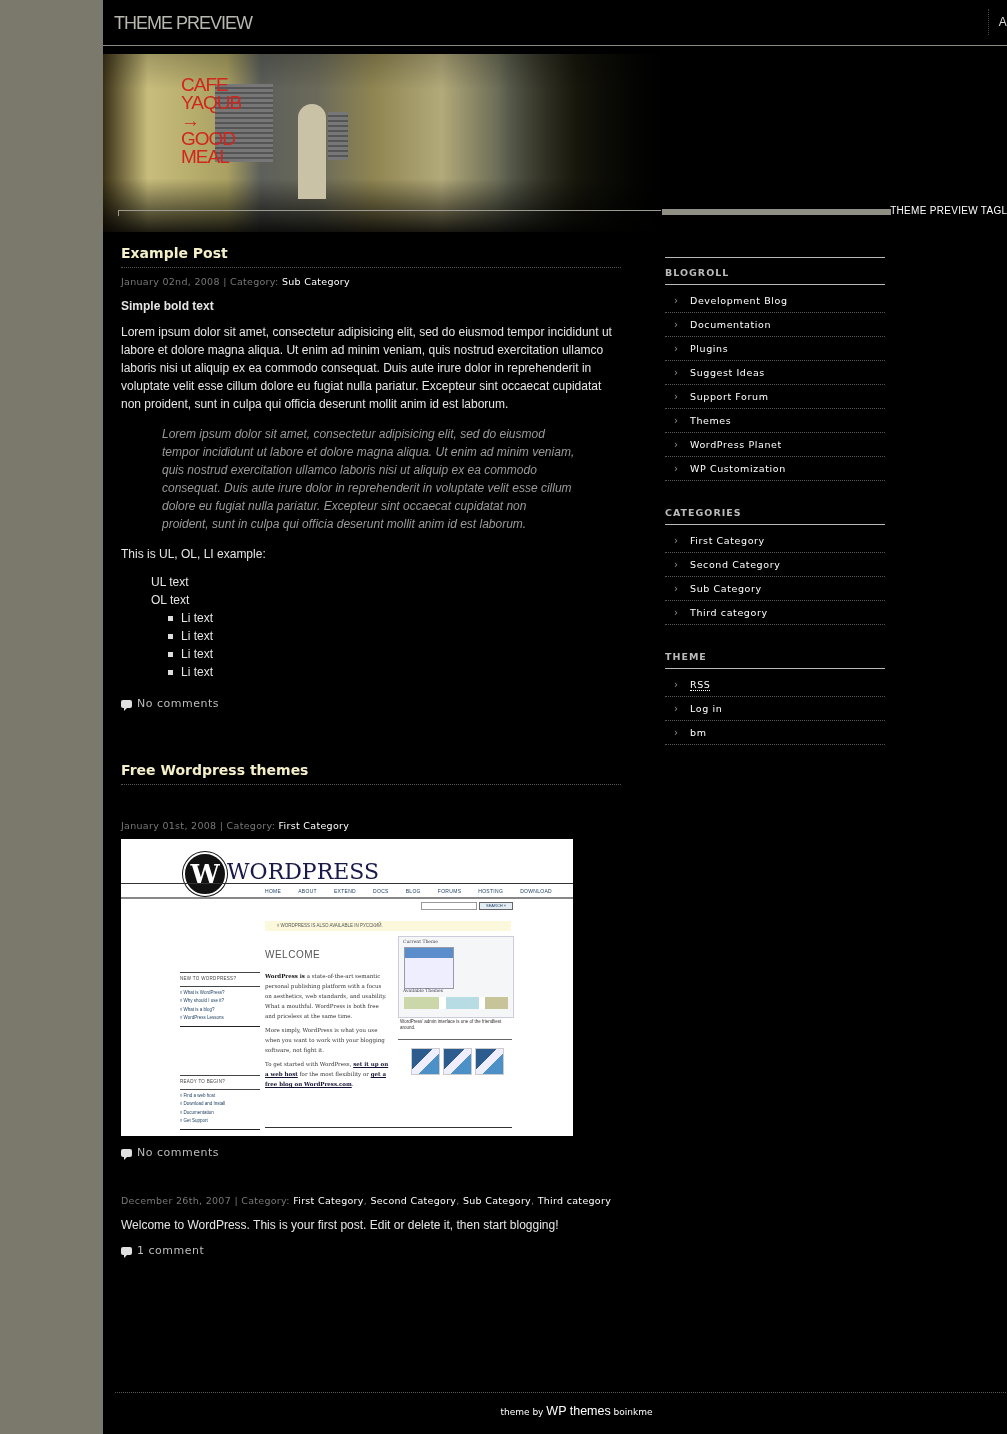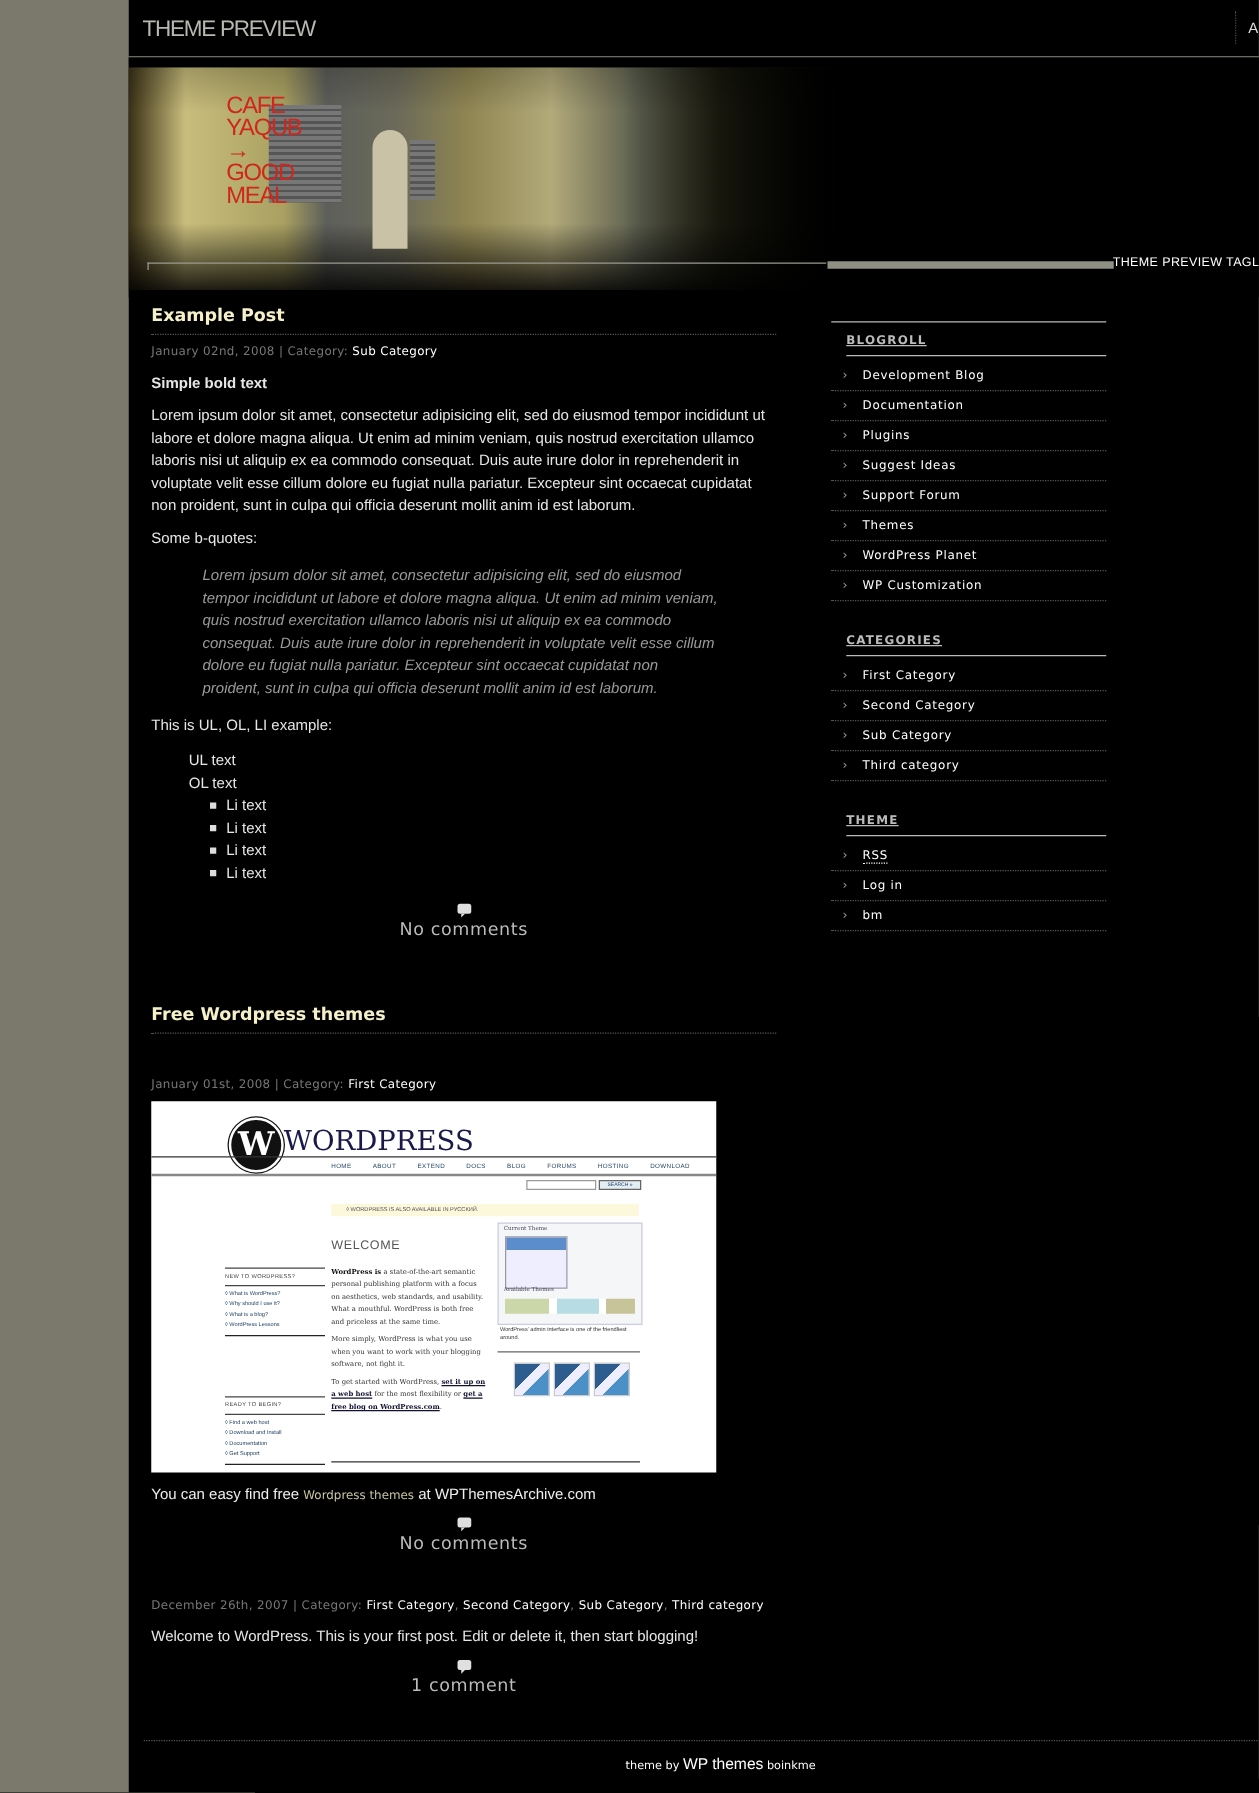--- a/index.html
+++ b/index.html
@@ -98,23 +98,22 @@
   .list-wrap { margin: 10px 0 12px 30px; font-size: 12px; line-height: 18px; }
   .ol-wrap { }
   .li-item { position: relative; padding-left: 30px; margin-left: 0; }
   .li-item::before {
     content: ""; position: absolute; left: 17px; top: 7px;
     width: 5px; height: 5px; background: #ddd;
   }
   .comments {
     display: flex; align-items: center; gap: 5px;
     font-family: "DejaVu Sans", sans-serif;
-    font-size: 14px; color: #bbb; letter-spacing: 0.5px;
+    font-size: 11px; color: #bbb; letter-spacing: 0.5px;
     text-decoration: none;
-    flex-direction: column;
   }
   .bubble {
     position: relative; width: 11px; height: 8px; background: #e0e0e0; border-radius: 2px;
   }
   .bubble::after {
     content: ""; position: absolute; left: 3px; bottom: -3px;
     border-left: 3px solid #e0e0e0; border-bottom: 3px solid transparent;
   }
   
   #wp-shot {
@@ -154,21 +153,21 @@
   .free-line { font-size: 12px; color: #eee; margin: 0 0 12px 0; }
   .free-line a { font-size: 9.5px; color: #c8c7a0; text-decoration: none; font-family: "DejaVu Sans", sans-serif; }
 
   
   #sidebar { position: absolute; left: 562px; top: 257px; width: 220px; }
   .widget { margin-bottom: 20px; }
   .widget-title {
     font-family: "DejaVu Sans", sans-serif;
     font-size: 9.5px; color: #bbb; letter-spacing: 1px;
     border-bottom: 1px solid #bbb;
-    padding: 0 0 6px 0; margin: 0 0 4px 12px; text-decoration: underline;
+    padding: 0 0 6px 0; margin: 0 0 4px 0;
   }
   .widget.first { border-top: 1px solid #bbb; padding-top: 9px; }
   .widget ul { list-style: none; margin: 0; padding: 0; }
   .widget li {
     display: flex; align-items: center;
     height: 23px; border-bottom: 1px dotted #555;
     font-family: "DejaVu Sans", sans-serif;
     font-size: 9.5px; letter-spacing: 0.6px; color: #fff;
   }
   .widget li .chev { width: 25px; color: #999; font-size: 10px; padding-left: 9px; box-sizing: border-box; }
@@ -219,21 +218,20 @@
     <div class="post">
       <a class="post-title" href="#">Example Post</a>
       <div class="post-meta">
         <span>January 02nd, 2008</span>
         <span>| Category:</span>
         <a href="#">Sub Category</a>
       </div>
       <div class="post-body">
         <p class="bold-line">Simple bold text</p>
         <p>Lorem ipsum dolor sit amet, consectetur adipisicing elit, sed do eiusmod tempor incididunt ut labore et dolore magna aliqua. Ut enim ad minim veniam, quis nostrud exercitation ullamco laboris nisi ut aliquip ex ea commodo consequat. Duis aute irure dolor in reprehenderit in voluptate velit esse cillum dolore eu fugiat nulla pariatur. Excepteur sint occaecat cupidatat non proident, sunt in culpa qui officia deserunt mollit anim id est laborum.</p>
-        <p>Some b-quotes:</p>
         <blockquote>Lorem ipsum dolor sit amet, consectetur adipisicing elit, sed do eiusmod tempor incididunt ut labore et dolore magna aliqua. Ut enim ad minim veniam, quis nostrud exercitation ullamco laboris nisi ut aliquip ex ea commodo consequat. Duis aute irure dolor in reprehenderit in voluptate velit esse cillum dolore eu fugiat nulla pariatur. Excepteur sint occaecat cupidatat non proident, sunt in culpa qui officia deserunt mollit anim id est laborum.</blockquote>
         <p>This is UL, OL, LI example:</p>
         <div class="list-wrap">
           <div>UL text</div>
           <div class="ol-wrap">
             <div>OL text</div>
           </div>
           <div class="li-item">Li text</div>
           <div class="li-item">Li text</div>
           <div class="li-item">Li text</div>
@@ -308,25 +306,20 @@
         <div class="wp-cap">WordPress' admin interface is one of the friendliest around.</div>
         <div class="wp-hr3"></div>
         <div class="wp-thumbs">
           <span></span>
           <span></span>
           <span></span>
         </div>
         <div class="wp-hr4"></div>
       </div>
 
-      <p class="free-line">
-        <span>You can easy find free</span>
-        <a href="#">Wordpress themes</a>
-        <span>at WPThemesArchive.com</span>
-      </p>
       <a class="comments" href="#">
         <span class="bubble"></span>
         <span>No comments</span>
       </a>
     </div>
 
     <div class="post" style="margin-top:36px;">
       <div class="post-meta">
         <span>December 26th, 2007</span>
         <span>| Category:</span>

